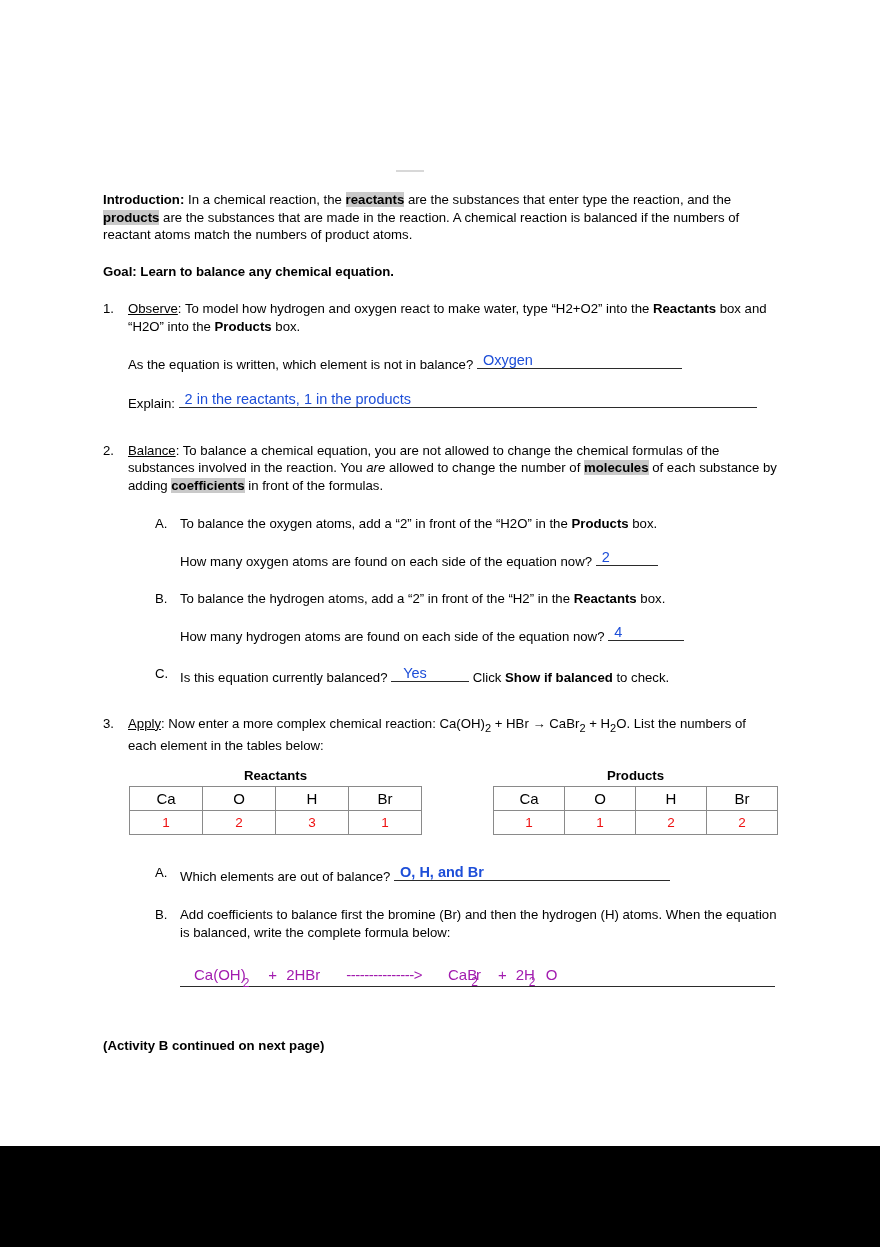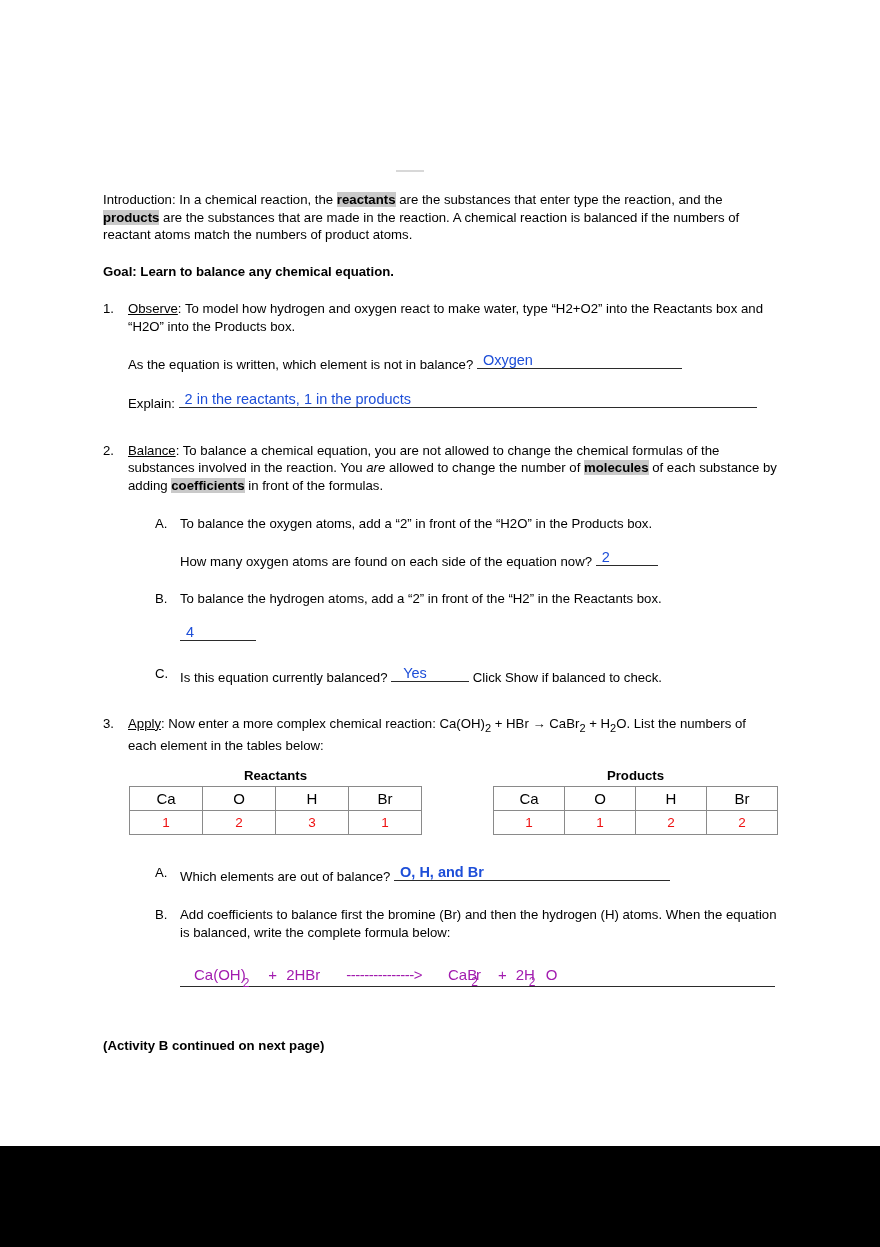--- a/index.html
+++ b/index.html
@@ -48,21 +48,21 @@
     top: 191px;
     width: 675px;
   }
 
   .body-text {
     font-size: 13.2px;
     line-height: 17.6px;
     text-align: left;
   }
 
-  b, .b { font-weight: normal; }
+  b, .b { font-weight: bold; }
   i, .i { font-style: italic; }
 
   .hl {
     background: #c9c9c9;
     font-weight: bold;
   }
 
   .u { text-decoration: underline; }
 
   .goal {
@@ -261,20 +261,21 @@
         <span class="ans">2</span>
       </span>
     </div>
 
     <div class="sub" style="margin-top:19px;">
       <span class="sub-letter">B.</span>
       <span>To balance the hydrogen atoms, add a “2” in front of the “H2” in the </span><b>Reactants</b><span> box.</span>
     </div>
 
     <div class="sub" style="margin-top:17px;">
+      <span>How many hydrogen atoms are found on each side of the equation now?</span>
       <span class="blank" style="width:76px;">
         <span class="ans">4</span>
       </span>
     </div>
 
     <div class="sub" style="margin-top:19px;">
       <span class="sub-letter">C.</span>
       <span>Is this equation currently balanced?</span>
       <span class="blank" style="width:78px;text-align:center;">
         <span class="ans" style="left:12px;">Yes</span>

